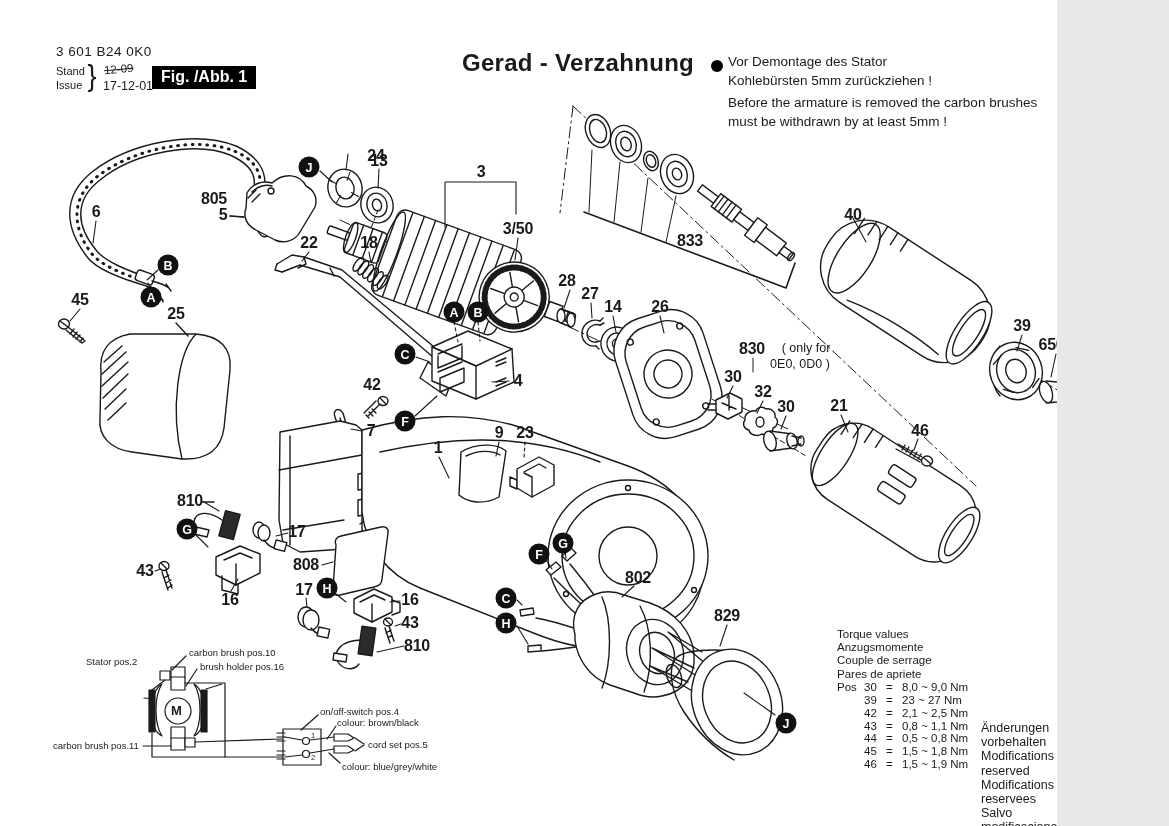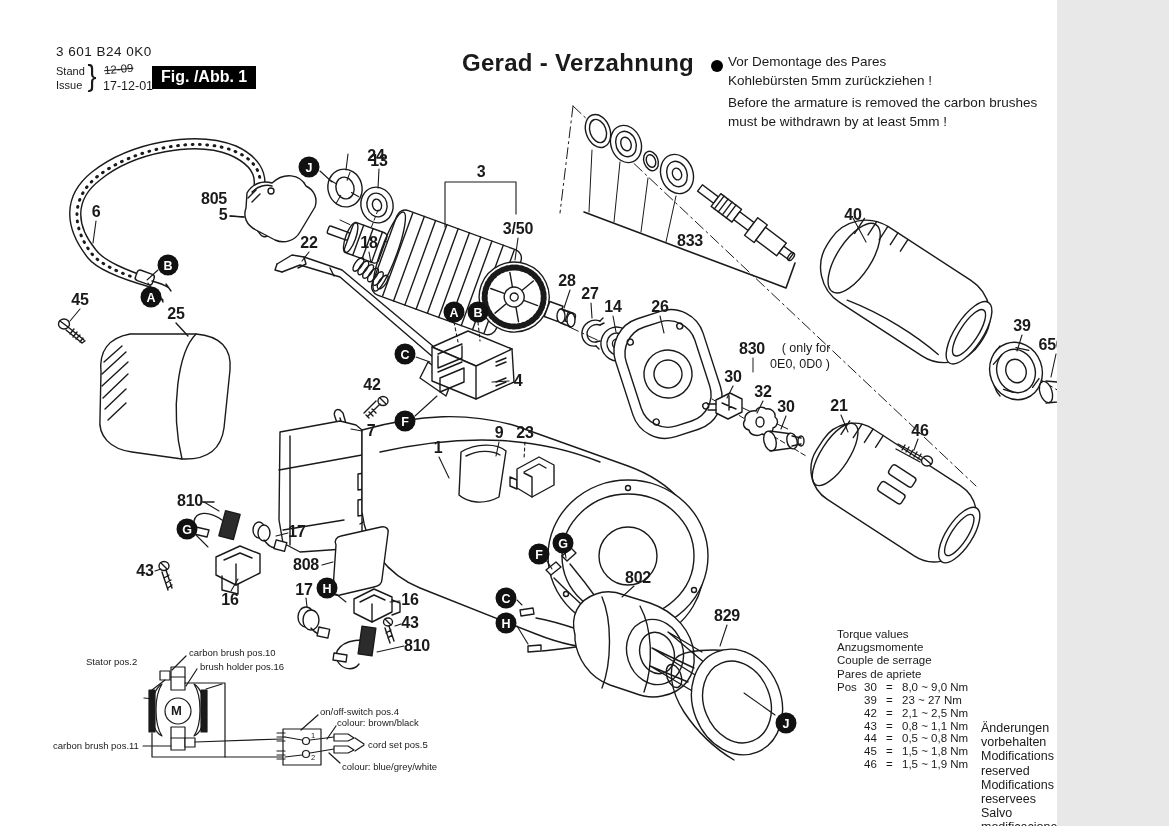--- a/index.html
+++ b/index.html
@@ -433,21 +433,21 @@
     <div>Issue</div>
   </div>
   <div class="brace">}</div>
   <div class="date-old">12-09</div>
   <div class="date-new">17-12-01</div>
   <div class="fig-badge">Fig. /Abb. 1</div>
   <div class="page-title">Gerad - Verzahnung</div>
 
   <span class="bullet-dot"></span>
   <div class="notice">
-    <div>Vor Demontage des Pares</div>
+    <div>Vor Demontage des Stator</div>
     <div>Kohlebürsten 5mm zurückziehen !</div>
     <div class="en">Before the armature is removed the carbon brushes</div>
     <div>must be withdrawn by at least 5mm !</div>
   </div>
 
   <div class="torque">
     <div class="thead">
         <div>Torque values</div>
         <div>Anzugsmomente</div>
         <div>Couple de serrage</div>

